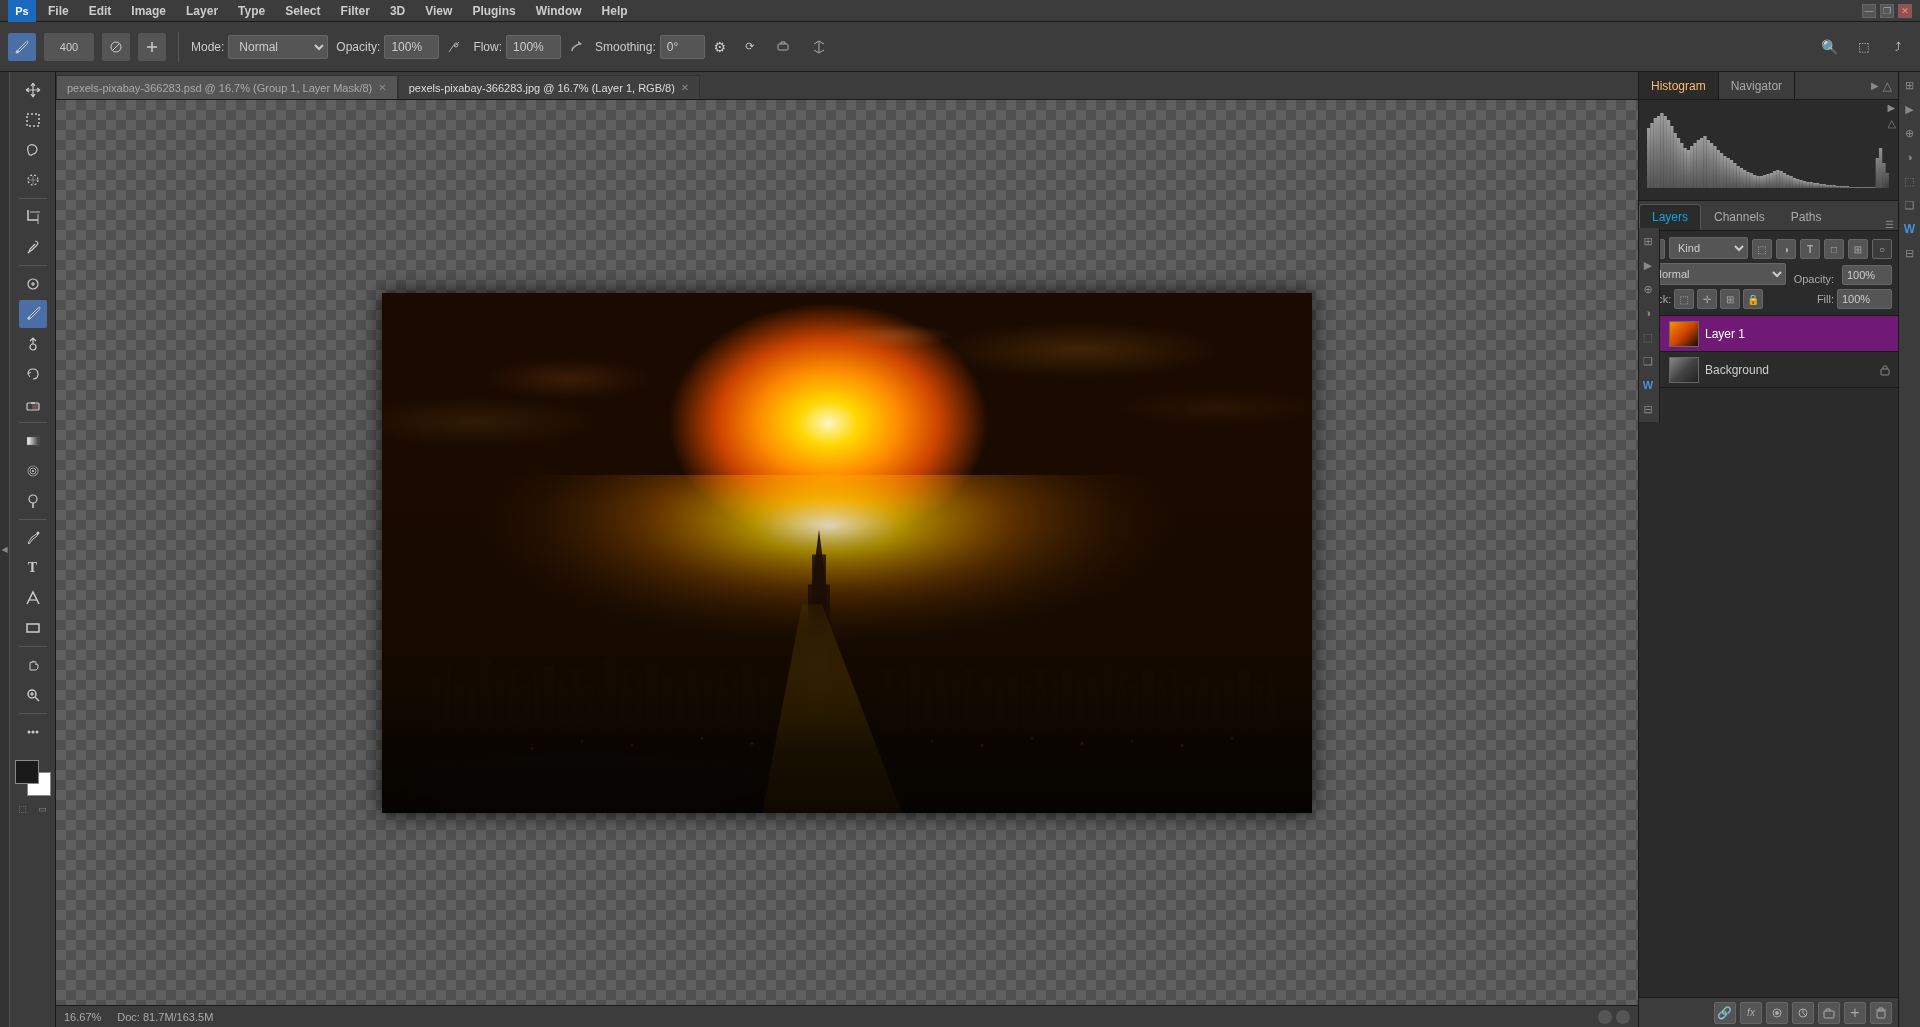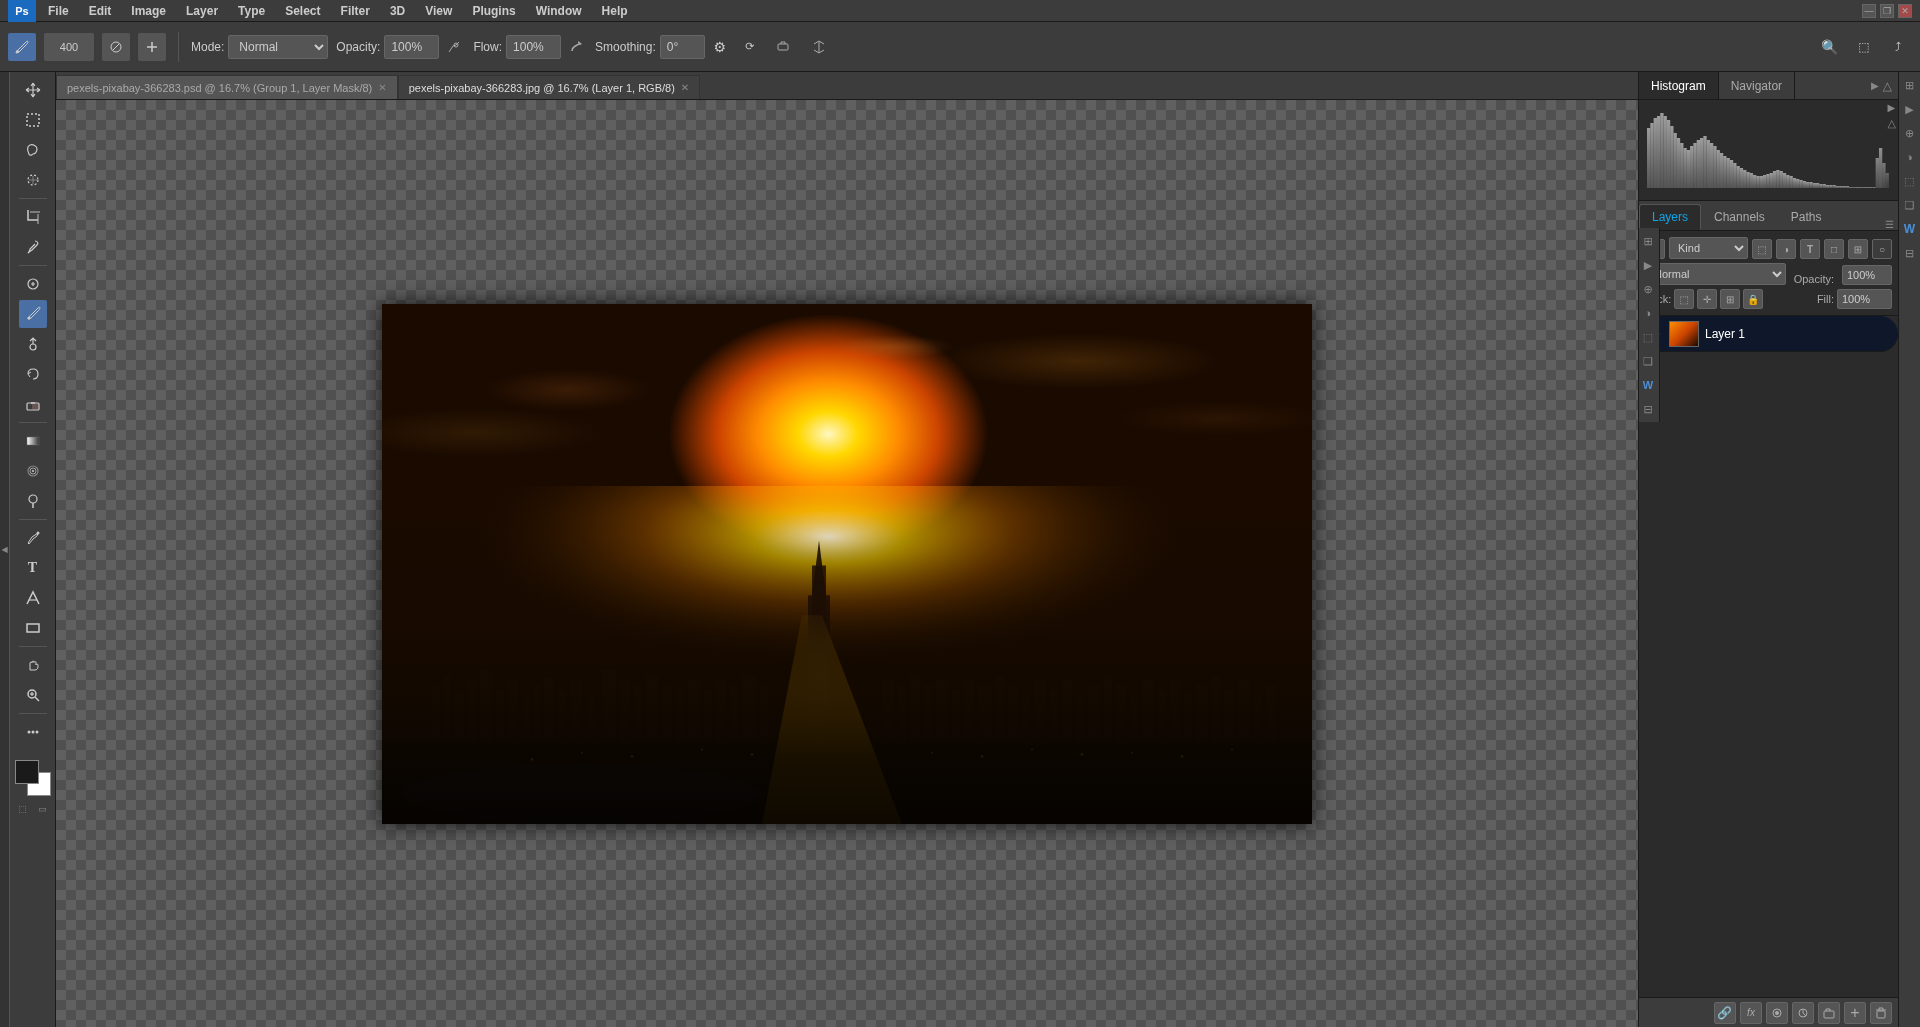--- a/index.html
+++ b/index.html
@@ -288,21 +288,21 @@
     .panel-tab {
       padding: 0 12px;
       height: 100%;
       display: flex; align-items: center;
       font-size: 12px; color: #aaa;
       cursor: pointer;
       border-right: 1px solid #1a1a1a;
     }
     .panel-tab.active {
       background: #2b2b2b;
-      color: #ffffff;
+      color: #fdba74;
     }
     .histogram-container {
       height: 100px;
       background: #2b2b2b;
       padding: 8px;
       position: relative;
     }
     .histogram-svg {
       width: 100%; height: 80px;
     }
@@ -404,21 +404,21 @@
     }
     .layer-item {
       display: flex;
       align-items: center;
       height: 36px;
       padding: 0 6px;
       gap: 6px;
       border-bottom: 1px solid #1a1a1a;
       cursor: pointer;
     }
-    .layer-item.active { background: #0f172a; border-radius: 18px; }
+    .layer-item.active { background: #701a75; }
     .layer-eye {
       width: 18px; height: 18px;
       color: #888;
       cursor: pointer;
       display: flex; align-items: center; justify-content: center;
       font-size: 12px;
     }
     .layer-thumb {
       width: 30px; height: 26px;
       border: 1px solid #666;
@@ -891,20 +891,28 @@
             <circle cx="850" cy="265" r="1"></circle>
           </g>
 
           <ellipse cx="200" cy="310" rx="180" ry="30" fill="rgba(20,30,60,0.6)"></ellipse>
         </svg>
 
         <div class="city-overlay"></div>
       </div>
     </div>
 
+    <div id="status-bar">
+      <span class="status-item">16.67%</span>
+      <span class="status-item">Doc: 81.7M/163.5M</span>
+      <div style="margin-left:auto; display:flex; gap:4px; align-items:center;">
+        <div style="width:14px; height:14px; background:#555; border-radius:50%; cursor:pointer;"></div>
+        <div style="width:14px; height:14px; background:#555; border-radius:50%; cursor:pointer;"></div>
+      </div>
+    </div>
   </div>
 
   <div id="right-panel">
 
     <div id="histogram-panel">
       <div class="panel-tabs">
         <div class="panel-tab active">Histogram</div>
         <div class="panel-tab">Navigator</div>
         <div style="margin-left:auto; display:flex; align-items:center; padding-right:6px; gap:4px;">
           <span style="color:#888; font-size:10px; cursor:pointer;">▶</span>
@@ -1068,20 +1076,38 @@
                 <path d="M7 1 C4 1 1 5 1 5 C1 5 4 9 7 9 C10 9 13 5 13 5 C13 5 10 1 7 1Z" stroke="#ccc" stroke-width="1" fill="none"></path>
                 <circle cx="7" cy="5" r="2" fill="#ccc"></circle>
               </svg>
           </div>
           <div class="layer-thumb">
             <div class="layer-thumb-sunset"></div>
           </div>
           <span class="layer-name">Layer 1</span>
         </div>
 
+        <div class="layer-item">
+          <div class="layer-eye">
+            <svg width="14" height="10" viewBox="0 0 14 10">
+                <path d="M7 1 C4 1 1 5 1 5 C1 5 4 9 7 9 C10 9 13 5 13 5 C13 5 10 1 7 1Z" stroke="#999" stroke-width="1" fill="none"></path>
+                <circle cx="7" cy="5" r="2" fill="#999"></circle>
+              </svg>
+          </div>
+          <div class="layer-thumb">
+            <div class="layer-thumb-gray"></div>
+          </div>
+          <span class="layer-name">Background</span>
+          <div class="layer-lock">
+            <svg width="10" height="12" viewBox="0 0 10 12">
+                <rect x="1" y="5" width="8" height="6" rx="1" stroke="#888" stroke-width="1" fill="none"></rect>
+                <path d="M3 5 L3 3 C3 1.5 7 1.5 7 3 L7 5" stroke="#888" stroke-width="1" fill="none"></path>
+              </svg>
+          </div>
+        </div>
       </div>
 
       <div class="layer-bottom">
         <div class="layer-bottom-btn">🔗</div>
         <div class="layer-bottom-btn" style="font-size:10px; font-style:italic;">fx</div>
         <div class="layer-bottom-btn">
           <svg width="12" height="12" viewBox="0 0 12 12">
               <circle cx="6" cy="6" r="4" stroke="#aaa" stroke-width="1" fill="none"></circle>
               <circle cx="6" cy="6" r="2" fill="#aaa"></circle>
             </svg>

